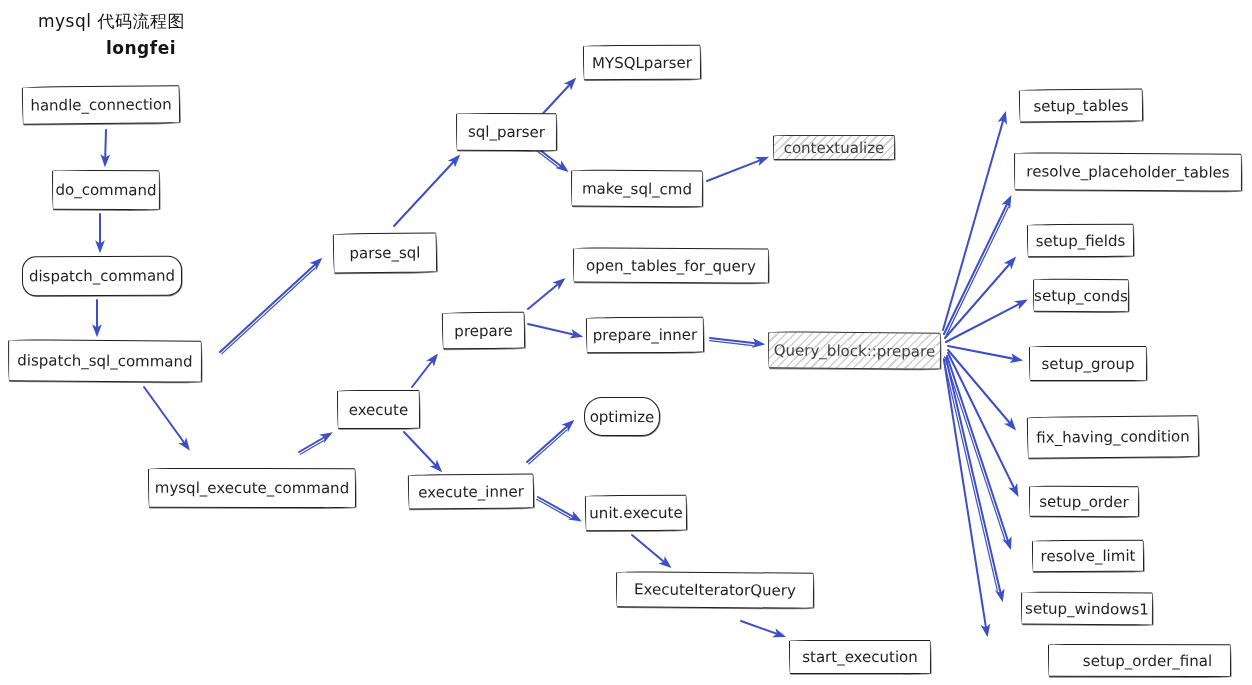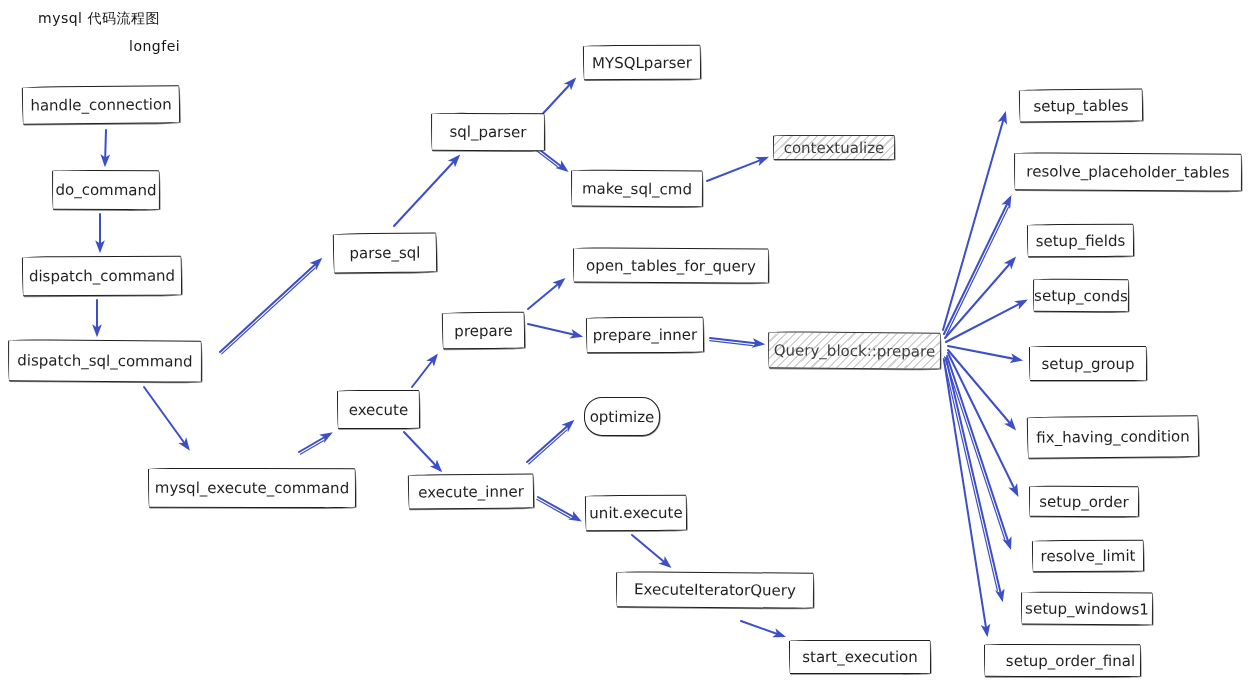--- a/index.html
+++ b/index.html
@@ -6,21 +6,21 @@
   .canvas{
     position:relative;
     width:1252px;height:685px;
     background:#ffffff;
     overflow:hidden;
     font-family:"DejaVu Sans","Liberation Sans",sans-serif;
   }
   .edge-layer{position:absolute;left:0;top:0;z-index:1;}
   .title-line{
     position:absolute;z-index:3;
-    font-size:14px;font-weight:500;color:#141414;
+    font-size:17px;font-weight:500;color:#141414;
     letter-spacing:0.5px;white-space:nowrap;
   }
   .node{
     position:absolute;z-index:2;
     display:flex;align-items:center;justify-content:center;
     background:#ffffff;
     border:1.8px solid #1e1e1e;
     border-radius:255px 9px 225px 9px / 9px 225px 9px 255px;
     box-shadow:0.6px 0.8px 0 rgba(30,30,30,.55);
     font-size:15px;color:#1f1f1f;
@@ -82,42 +82,42 @@
         <line x1="948" y1="353" x2="1017" y2="494" stroke="#3d4ec9" stroke-width="2" stroke-linecap="round" marker-end="url(#arrowhead)"></line>
         <line x1="947" y1="356" x2="1010" y2="547" stroke="#3d4ec9" stroke-width="2" stroke-linecap="round" marker-end="url(#arrowhead)"></line>
         <line x1="944.5308501235274" y1="356.81443163464803" x2="1004.7116636958997" y2="539.2673743699353" stroke="#3d4ec9" stroke-width="1.2" stroke-linecap="round"></line>
         <line x1="946" y1="358" x2="1002" y2="599" stroke="#3d4ec9" stroke-width="2" stroke-linecap="round" marker-end="url(#arrowhead)"></line>
         <line x1="943.4674713382061" y1="358.58847139029234" x2="997.4304549871941" y2="590.8220260225444" stroke="#3d4ec9" stroke-width="1.2" stroke-linecap="round"></line>
         <line x1="944" y1="360" x2="987" y2="634" stroke="#3d4ec9" stroke-width="2" stroke-linecap="round" marker-end="url(#arrowhead)"></line>
       </g>
   </svg>
 
   <div class="title-line" style="left:38px;top:10px;">mysql 代码流程图</div>
-  <div class="title-line" style="left:129px;top:38px;">longfei</div>
+  <div class="title-line" style="left:106px;top:38px;font-weight:bold;">longfei</div>
 
   <div id="nodes-root">
       <div class="node" style="left: 22px; top: 86px; width: 158px; height: 38px; transform: rotate(-0.5deg);">
         <span class="label">handle_connection</span>
       </div>
       <div class="node" style="left: 52px; top: 170px; width: 108px; height: 40px; transform: rotate(0.35deg);">
         <span class="label">do_command</span>
       </div>
-      <div class="node" style="left: 22px; top: 256px; width: 160px; height: 40px; transform: rotate(-0.25deg);">
+      <div class="node" style="left: 22px; top: 256px; width: 160px; height: 40px; transform: rotate(-0.25deg); border-radius: 14px;">
         <span class="label">dispatch_command</span>
       </div>
       <div class="node" style="left: 8px; top: 340px; width: 194px; height: 42px; transform: rotate(0.45deg);">
         <span class="label">dispatch_sql_command</span>
       </div>
       <div class="node" style="left: 148px; top: 468px; width: 208px; height: 40px; transform: rotate(0.1deg);">
         <span class="label">mysql_execute_command</span>
       </div>
       <div class="node" style="left: 333px; top: 233px; width: 104px; height: 40px; transform: rotate(-0.5deg); text-align: right;">
         <span class="label">parse_sql</span>
       </div>
-      <div class="node" style="left: 431px; top: 113px; width: 114px; height: 38px; transform: rotate(0.35deg);">
+      <div class="node" style="left: 456px; top: 113px; width: 101px; height: 38px; transform: rotate(0.35deg);">
         <span class="label">sql_parser</span>
       </div>
       <div class="node" style="left: 583px; top: 45px; width: 118px; height: 35px; transform: rotate(-0.25deg);">
         <span class="label">MYSQLparser</span>
       </div>
       <div class="node" style="left: 571px; top: 170px; width: 132px; height: 37px; transform: rotate(0.45deg);">
         <span class="label">make_sql_cmd</span>
       </div>
       <div class="node hachure" style="left: 773px; top: 135px; width: 122px; height: 25px; transform: rotate(0.1deg);">
         <span class="label">contextualize</span>
@@ -172,17 +172,17 @@
       </div>
       <div class="node" style="left: 1029px; top: 486px; width: 110px; height: 31px; transform: rotate(0.35deg);">
         <span class="label">setup_order</span>
       </div>
       <div class="node" style="left: 1032px; top: 540px; width: 112px; height: 32px; transform: rotate(-0.25deg);">
         <span class="label">resolve_limit</span>
       </div>
       <div class="node" style="left: 1021px; top: 592px; width: 132px; height: 33px; transform: rotate(0.45deg);">
         <span class="label">setup_windows1</span>
       </div>
-      <div class="node" style="left: 984px; top: 644px; width: 157px; height: 33px; transform: rotate(0.1deg); padding-left: 20px;">
+      <div class="node" style="left: 1048px; top: 644px; width: 183px; height: 33px; transform: rotate(0.1deg); padding-left: 20px;">
         <span class="label">setup_order_final</span>
       </div>
     </div>
 </div>
 
 </body></html>

